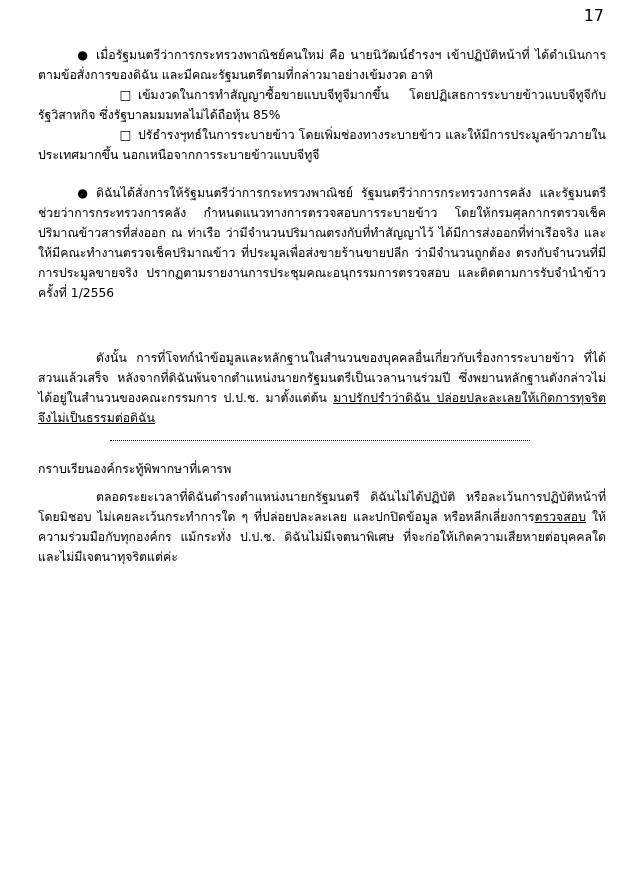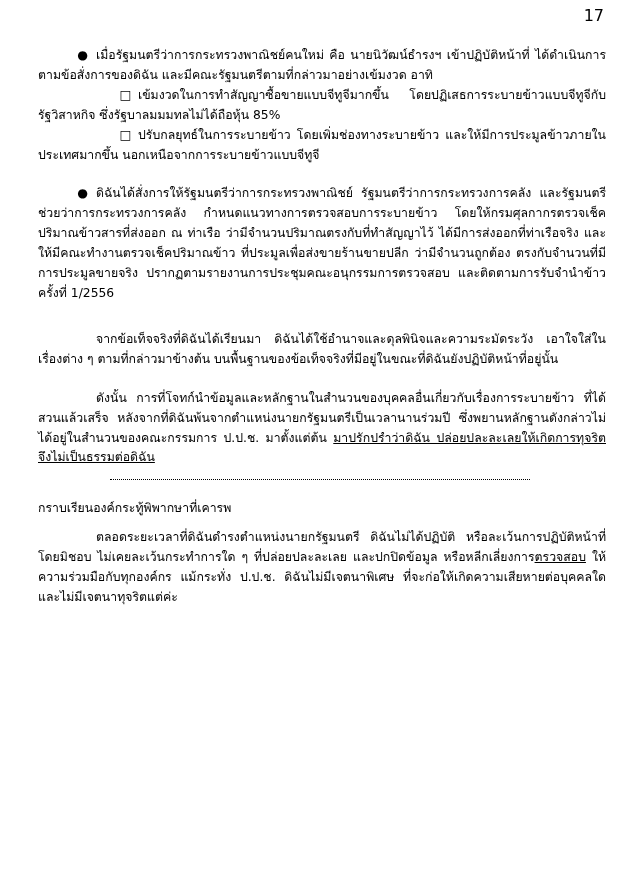--- a/index.html
+++ b/index.html
@@ -86,29 +86,28 @@
 <div class="page">
 
   <div class="page-number">17</div>
 
   <div class="content">
 
     <p class="bullet-para"><span class="bullet-mark">●</span><span>เมื่อรัฐมนตรีว่าการกระทรวงพาณิชย์คนใหม่ คือ นายนิวัฒน์ธำรงฯ เข้าปฏิบัติหน้าที่ ได้ดำเนินการตามข้อสั่งการของดิฉัน และมีคณะรัฐมนตรีตามที่กล่าวมาอย่างเข้มงวด อาทิ</span></p>
 
     <p class="bullet-para"><span class="sub-mark">□</span><span>เข้มงวดในการทำสัญญาซื้อขายแบบจีทูจีมากขึ้น โดยปฏิเสธการระบายข้าวแบบจีทูจีกับรัฐวิสาหกิจ ซึ่งรัฐบาลมมมทลไม่ได้ถือหุ้น 85%</span></p>
 
-    <p class="bullet-para"><span class="sub-mark">□</span><span>ปรับกลยุทธ์ในการระบายข้าว โดยเพิ่มช่องทางระบายข้าว และให้มีการประมูลข้าวภายในประเทศมากขึ้น นอกเหนือจากการระบายข้าวแบบจีทูจี</span></p>
+    <p class="bullet-para"><span class="sub-mark">□</span><span>ปรัธำรงฯุทธ์ในการระบายข้าว โดยเพิ่มช่องทางระบายข้าว และให้มีการประมูลข้าวภายในประเทศมากขึ้น นอกเหนือจากการระบายข้าวแบบจีทูจี</span></p>
 
     <div class="gap-md"></div>
 
     <p class="bullet-para"><span class="bullet-mark">●</span><span>ดิฉันได้สั่งการให้รัฐมนตรีว่าการกระทรวงพาณิชย์ รัฐมนตรีว่าการกระทรวงการคลัง และรัฐมนตรีช่วยว่าการกระทรวงการคลัง กำหนดแนวทางการตรวจสอบการระบายข้าว โดยให้กรมศุลกากรตรวจเช็คปริมาณข้าวสารที่ส่งออก ณ ท่าเรือ ว่ามีจำนวนปริมาณตรงกับที่ทำสัญญาไว้ ได้มีการส่งออกที่ท่าเรือจริง และให้มีคณะทำงานตรวจเช็คปริมาณข้าว ที่ประมูลเพื่อส่งขายร้านขายปลีก ว่ามีจำนวนถูกต้อง ตรงกับจำนวนที่มีการประมูลขายจริง ปรากฏตามรายงานการประชุมคณะอนุกรรมการตรวจสอบ และติดตามการรับจำนำข้าว ครั้งที่ 1/2556</span></p>
 
     <div class="gap-lg"></div>
 
-    <p class="indent-first">จากข้อเท็จจริงที่ดิฉันได้เรียนมา ดิฉันได้ใช้อำนาจและดุลพินิจและความระมัดระวัง เอาใจใส่ในเรื่องต่าง ๆ ตามที่กล่าวมาข้างต้น บนพื้นฐานของข้อเท็จจริงที่มีอยู่ในขณะที่ดิฉันยังปฏิบัติหน้าที่อยู่นั้น</p>
 
     <div class="gap-md"></div>
 
     <p class="indent-first"><span>ดังนั้น การที่โจทก์นำข้อมูลและหลักฐานในสำนวนของบุคคลอื่นเกี่ยวกับเรื่องการระบายข้าว ที่ได้สวนแล้วเสร็จ หลังจากที่ดิฉันพ้นจากตำแหน่งนายกรัฐมนตรีเป็นเวลานานร่วมปี ซึ่งพยานหลักฐานดังกล่าวไม่ได้อยู่ในสำนวนของคณะกรรมการ ป.ป.ช. มาตั้งแต่ต้น </span><span class="underline-text">มาปรักปรำว่าดิฉัน ปล่อยปละละเลยให้เกิดการทุจริต จึงไม่เป็นธรรมต่อดิฉัน</span></p>
 
     <div class="dotted-rule"></div>
 
     <div class="gap-md"></div>
 
     <p class="plain-line">กราบเรียนองค์กระทู้พิพากษาที่เคารพ</p>

